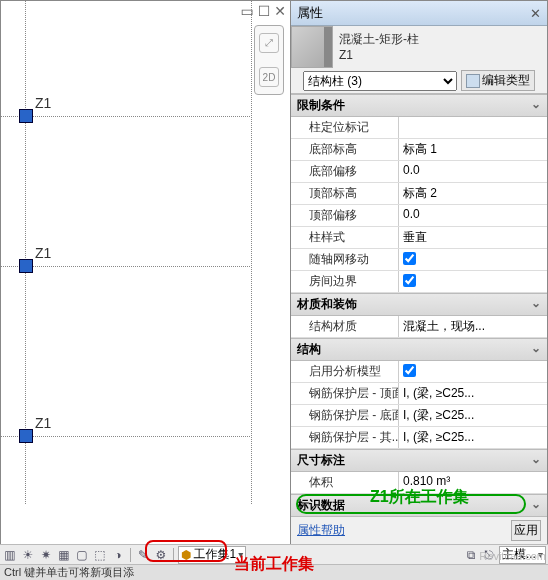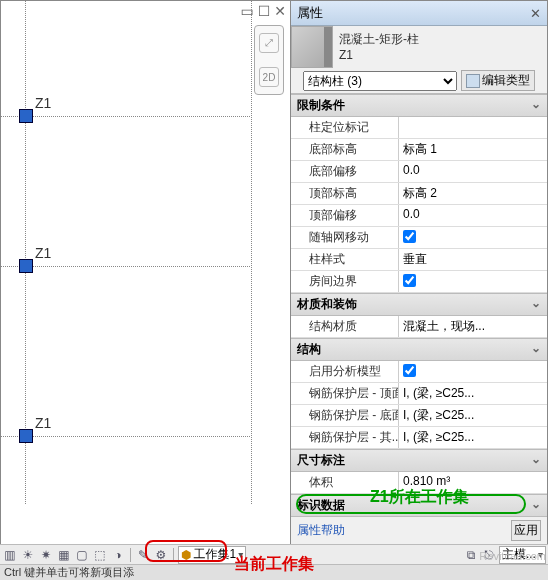--- a/index.html
+++ b/index.html
@@ -42,21 +42,21 @@
 .prow .lbl.ind { padding-left:18px;}
 .prow .val { flex:1; padding:2px 4px; font-size:12px; white-space:nowrap; overflow:hidden;}
 .prow .val input[type=checkbox]{ vertical-align:middle;}
 
 .annot-green { position:absolute; color:#00a000; font-weight:bold; font-size:16px; pointer-events:none;}
 .annot-red { position:absolute; color:#d00; font-weight:bold; font-size:16px; pointer-events:none;}
 .box-green { position:absolute; border:2px solid #00a000; border-radius:10px; pointer-events:none;}
 .box-red { position:absolute; border:2px solid #d00; border-radius:8px; pointer-events:none;}
 
 .footer-row { display:flex; align-items:center; padding:3px 6px; gap:4px;}
-.footer-row .link { color:#2458b8; cursor:pointer; font-size:12px;}
+.footer-row .link { color:#2458b8; text-decoration:underline; cursor:pointer; font-size:12px;}
 .footer-row .apply { margin-left:auto; border:1px solid #aaa; background:#e8e8e8; padding:1px 2px; cursor:pointer; font-size:12px;}
 
 .btm-tool { position:absolute; left:0; right:0; bottom:16px; height:20px; background:#ececec; border-top:1px solid #bbb; display:flex; align-items:center; padding:0 2px; gap:2px;}
 .btm-tool .ic { width:16px; height:16px; display:inline-flex; align-items:center; justify-content:center; font-size:12px; color:#556; cursor:pointer;}
 .btm-tool .sep { width:1px; height:14px; background:#aaa; margin:0 2px;}
 .ws-combo { display:flex; align-items:center; border:1px solid #aaa; background:#fff; height:18px; padding:0 2px; gap:2px; cursor:pointer;}
 .ws-combo .arr { font-size:10px; color:#555;}
 
 .status { position:absolute; left:0; right:0; bottom:0; height:16px; background:#e0e0e0; border-top:1px solid #bbb; font-size:11px; padding:1px 4px; color:#333; display:flex; align-items:center;}
 .watermark { position:absolute; right:2px; bottom:18px; font-size:11px; color:#bbb;}
@@ -137,26 +137,26 @@
         </div>
       <div class="prow">
           <div class="lbl ind">顶部标高</div>
           <div class="val">标高 2</div>
         </div>
       <div class="prow">
           <div class="lbl ind">顶部偏移</div>
           <div class="val">0.0</div>
         </div>
       <div class="prow">
+          <div class="lbl ind">柱样式</div>
+          <div class="val">垂直</div>
+        </div>
+      <div class="prow">
           <div class="lbl ind">随轴网移动</div>
           <div class="val"><input type="checkbox" checked="" style=""></div>
-        </div>
-      <div class="prow">
-          <div class="lbl ind">柱样式</div>
-          <div class="val">垂直</div>
         </div>
       <div class="prow">
           <div class="lbl ind">房间边界</div>
           <div class="val"><input type="checkbox" checked="" style=""></div>
         </div>
 
       <div class="group-hd">
           <span>材质和装饰</span>
           <span class="tw">⌄</span>
         </div>

